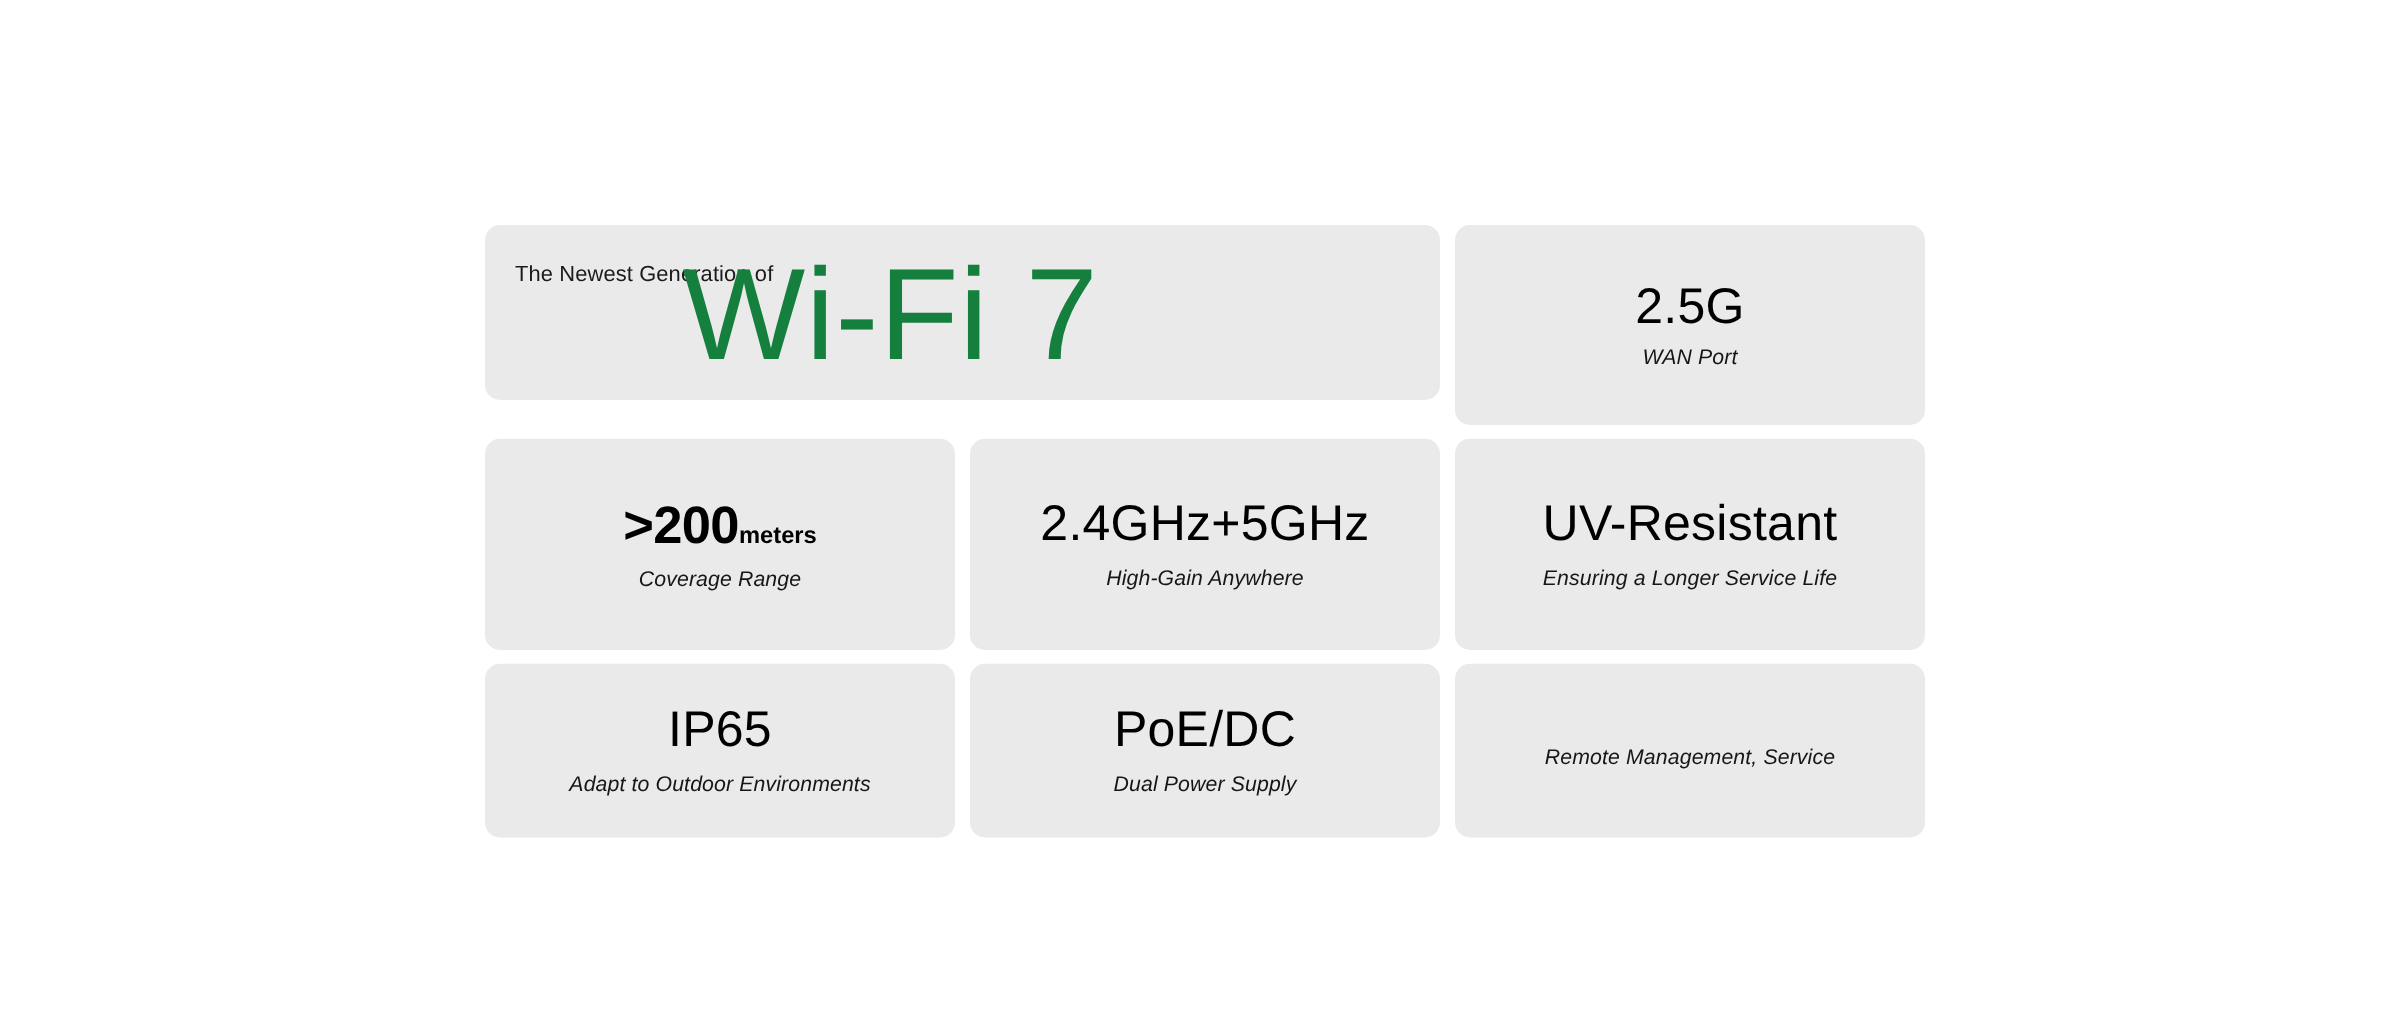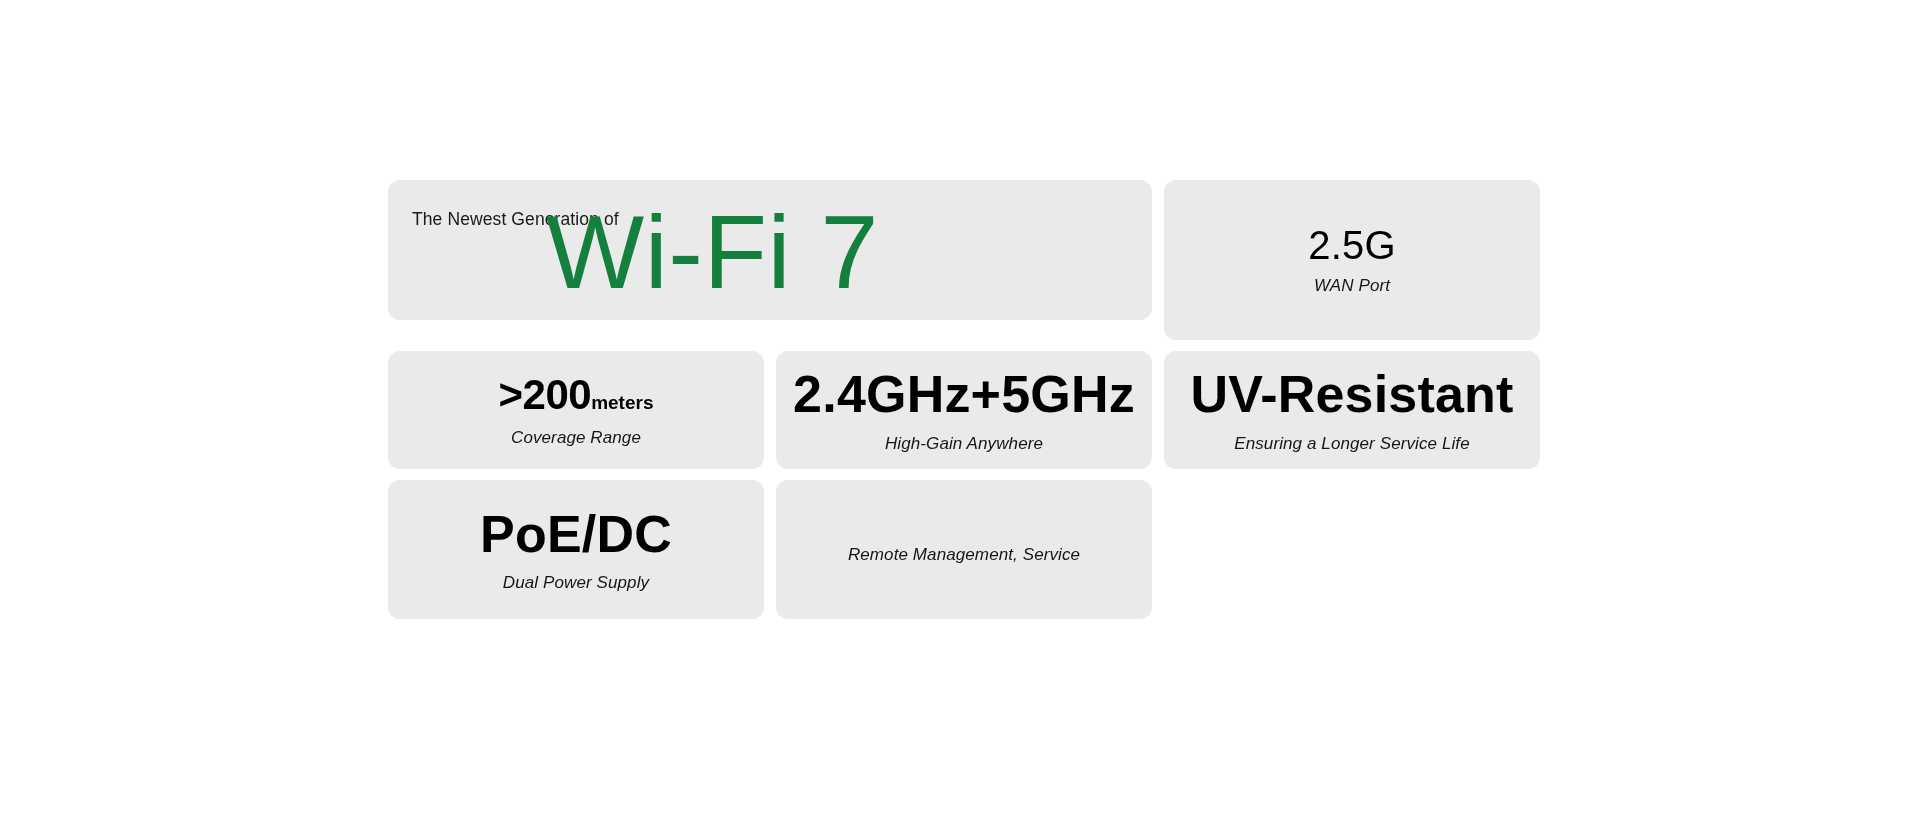--- a/index.html
+++ b/index.html
@@ -74,26 +74,26 @@
     font-weight: 300;
     letter-spacing: 0.5px;
     line-height: 1.28;
     color: #15803d;
     white-space: nowrap;
   }
 
   .card--wan { height: 160px; }
 
   
-  .card--r2 { height: 118px; }
+  .card--r2 { height: 169px; }
   .card--r3 { height: 139px; }
 
   .value {
-    font-size: 52px;
-    font-weight: 700;
+    font-size: 40px;
+    font-weight: 400;
     letter-spacing: 0.2px;
     line-height: 1.08;
     color: #000000;
     white-space: nowrap;
   }
 
   .value--bold {
     font-weight: 700;
     font-size: 42px;
     letter-spacing: -0.5px;
@@ -161,20 +161,26 @@
       </div>
     </div>
 
     <div class="card card--r2">
       <div class="stack">
         <span class="value">UV-Resistant</span>
         <span class="caption">Ensuring a Longer Service Life</span>
       </div>
     </div>
 
+    <div class="card card--r3">
+      <div class="stack">
+        <span class="value">IP65</span>
+        <span class="caption">Adapt to Outdoor Environments</span>
+      </div>
+    </div>
 
     <div class="card card--r3">
       <div class="stack">
         <span class="value">PoE/DC</span>
         <span class="caption">Dual Power Supply</span>
       </div>
     </div>
 
     <div class="card card--r3">
       <div class="stack">

